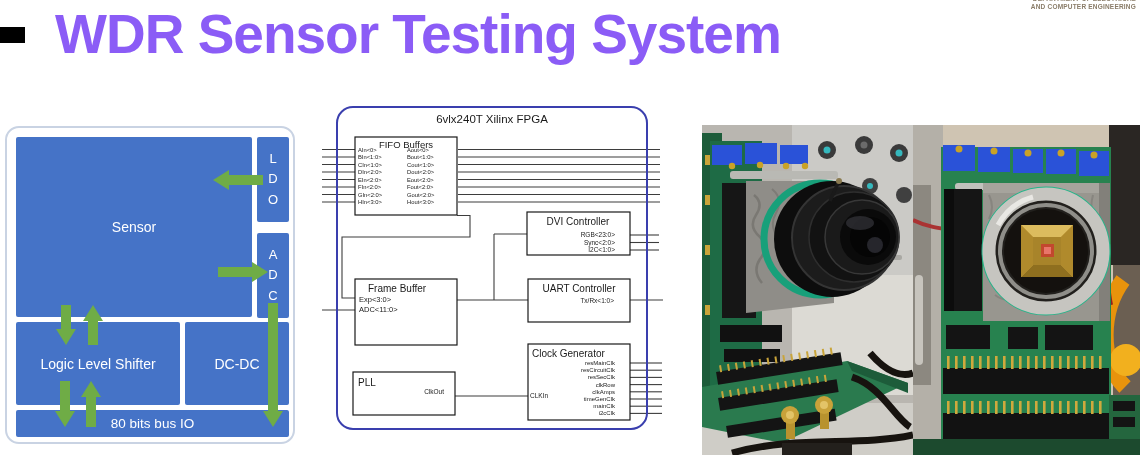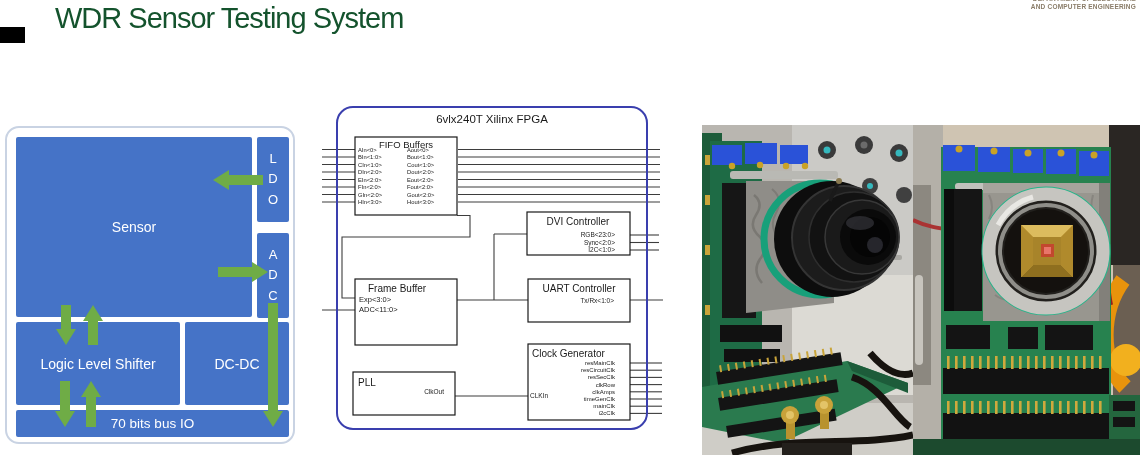--- a/index.html
+++ b/index.html
@@ -1,20 +1,20 @@
 <!DOCTYPE html>
 <html><head>
 <meta charset="utf-8">
 <style>
   html,body{margin:0;padding:0;}
   body{width:1140px;height:462px;position:relative;background:#ffffff;overflow:hidden;
        font-family:"Liberation Sans",sans-serif;}
   .abs{position:absolute;}
   
-  #slide-title{left:55px;top:2px;font-size:29px;letter-spacing:-1px;color:#14532d;font-weight:400;}
+  #slide-title{left:55px;top:2px;font-size:55px;letter-spacing:-1px;color:#8b5cf6;font-weight:700;}
   #dept-logo{right:4px;top:-5px;text-align:right;color:#8a7c68;font-size:6.5px;line-height:7.5px;
              letter-spacing:.2px;font-weight:700;}
   #edge-mark{left:0;top:27px;width:25px;height:16px;background:#000;}
   
   #sensor-diagram{left:5px;top:126px;width:290px;height:320px;}
   #sensor-frame{left:0;top:0;width:286px;height:314px;background:#fff;border:2.5px solid #c9d3e3;border-radius:14px;}
   .blk{background:#4573C7;color:#fff;display:flex;align-items:center;justify-content:center;
        border-radius:2px;font-size:14px;}
   .blk.vert{white-space:pre-line;text-align:center;line-height:1.55;font-size:13px;}
   #arrow-layer{left:0;top:0;width:290px;height:320px;pointer-events:none;}
@@ -50,21 +50,21 @@
 D
 C</span>
   </div>
   <div class="abs blk" style="left:11px;top:196px;width:164px;height:83px;">
     <span>Logic Level Shifter</span>
   </div>
   <div class="abs blk" style="left:180px;top:196px;width:104px;height:83px;">
     <span>DC-DC</span>
   </div>
   <div class="abs blk" style="left:11px;top:284px;width:273px;height:27px;font-size:13.5px;">
-    <span>70 bits bus IO</span>
+    <span>80 bits bus IO</span>
   </div>
   <svg class="abs" id="arrow-layer" viewBox="0 0 290 320">
     <g fill="#6FAC46">
       <polygon points="258,49 224,49 224,44 208,54 224,64 224,59 258,59"></polygon>
       <polygon points="213,141 247,141 247,136 263,146 247,156 247,151 213,151"></polygon>
       <polygon points="56,179 66,179 66,203 71,203 61,219 51,203 56,203"></polygon>
       <polygon points="83,219 93,219 93,195 98,195 88,179 78,195 83,195"></polygon>
       <polygon points="55,255 65,255 65,285 70,285 60,301 50,285 55,285"></polygon>
       <polygon points="81,301 91,301 91,271 96,271 86,255 76,271 81,271"></polygon>
       <polygon points="263,177 273,177 273,285 278,285 268,301 258,285 263,285"></polygon>

